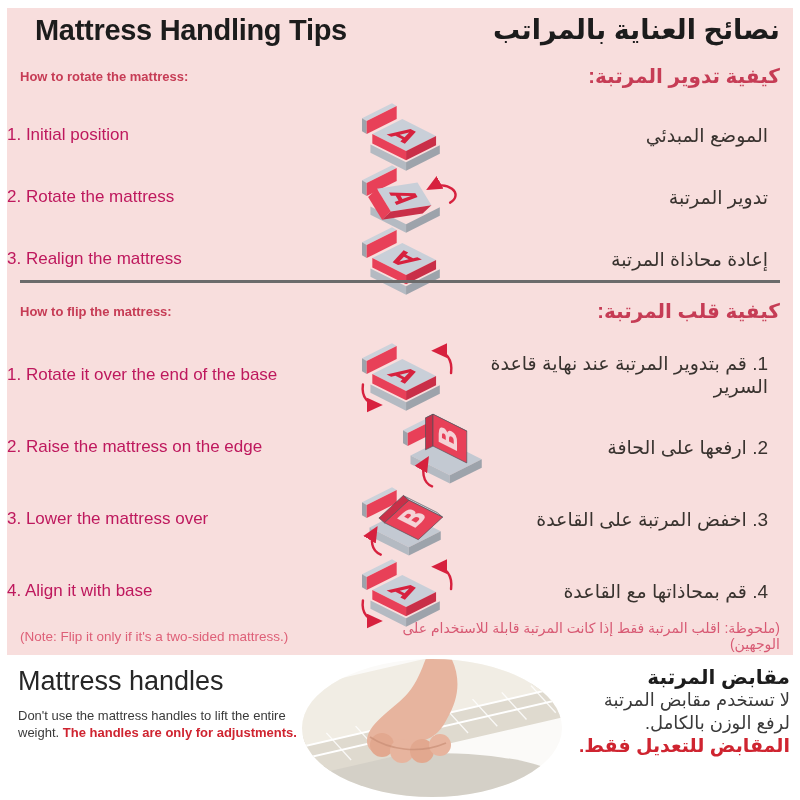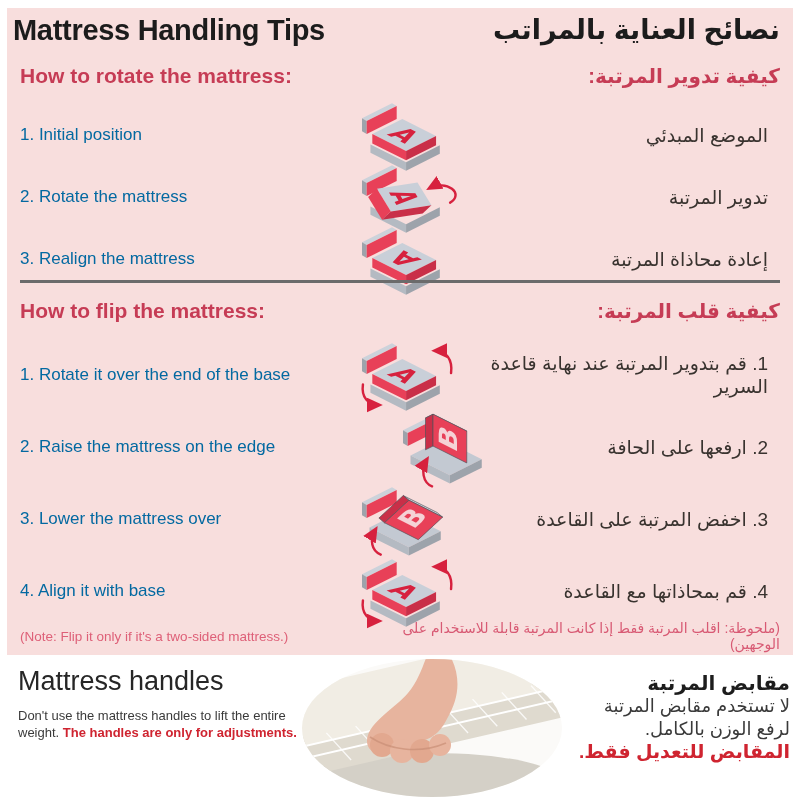--- a/index.html
+++ b/index.html
@@ -1,45 +1,45 @@
 <!DOCTYPE html>
 <html><head>
 <meta charset="utf-8">
 <style>
   html,body{margin:0;padding:0;background:#ffffff;}
   .poster{position:relative;width:800px;height:800px;background:#ffffff;overflow:hidden;
           font-family:"Liberation Sans","DejaVu Sans",sans-serif;}
   .panel{position:absolute;left:7px;top:8px;width:786px;height:647px;background:#f8dedd;}
   .prow{position:absolute;left:0;width:100%;display:grid;grid-template-columns:335px 130px auto;
         align-items:center;overflow:visible;}
-  .cell-en{padding-left:13px;color:#0369a1;font-size:17px;}
+  .cell-en{color:#be185d;font-size:17px;}
   .cell-ar{padding-right:25px;color:#39332f;font-size:19px;text-align:right;direction:rtl;}
   .cell-icon{display:flex;justify-content:center;align-items:center;}
   .hdr{top:8px;height:44px;display:flex;justify-content:space-between;align-items:center;}
-  .title-en{padding-left:6px;font-size:29px;font-weight:bold;color:#1c1c1c;letter-spacing:-.3px;}
+  .title-en{padding-left:28px;font-size:29px;font-weight:bold;color:#1c1c1c;letter-spacing:-.3px;}
   .title-ar{padding-right:13px;font-size:27px;font-weight:bold;color:#1c1c1c;direction:rtl;}
   .sechdr{display:flex;justify-content:space-between;align-items:center;}
-  .sec-en{padding-left:13px;font-size:21px;color:#c63c55;font-weight:600;}
+  .sec-en{padding-left:13px;font-size:13px;color:#c63c55;font-weight:600;}
   .sec-ar{padding-right:13px;font-size:20px;color:#c63c55;font-weight:bold;direction:rtl;}
   .subhdr{position:absolute;left:0;width:100%;top:52px;height:32px;}
   .fliphdr{position:absolute;left:0;width:100%;top:286px;height:34px;}
   .row-r1{top:82px;height:62px;} .row-r2{top:144px;height:62px;} .row-r3{top:206px;height:62px;}
   .row-f1{top:322px;height:72px;} .row-f2{top:394px;height:72px;gap:41px;}
   .row-f3{top:466px;height:72px;} .row-f4{top:538px;height:72px;}
   .divider{position:absolute;left:13px;right:13px;top:272px;height:3px;background:#6b6b6b;}
   .notes{top:612px;height:30px;display:grid;grid-template-columns:1fr 1fr;align-items:center;}
   .note-en{padding-left:13px;font-size:13.5px;color:#de6078;}
   .note-ar{padding-right:13px;font-size:14px;color:#d85a74;text-align:right;direction:rtl;}
   .bottom{position:absolute;left:0;top:655px;width:800px;height:145px;background:#ffffff;}
   .handles-left{position:absolute;left:18px;top:11px;width:292px;}
   .handles-title{font-size:27px;font-weight:400;color:#262626;}
   .handles-body{margin-top:10px;font-size:13px;line-height:1.32;color:#3a3a3a;}
   .handles-em{color:#cf2430;font-weight:bold;}
   .photo{position:absolute;left:298px;top:2px;width:268px;height:142px;}
-  .handles-right{position:absolute;right:10px;top:10px;width:232px;direction:rtl;text-align:right;margin-top:6px;}
+  .handles-right{position:absolute;right:10px;top:10px;width:232px;direction:rtl;text-align:right;}
   .hr-title{font-size:20px;font-weight:bold;color:#1d1d1d;}
   .hr-line{font-size:18px;color:#3a3a3a;line-height:1.25;}
   .hr-em{font-size:19px;font-weight:bold;color:#cf2430;line-height:1.3;}
   
   .step-icon{width:98px;height:90px;overflow:visible;}
   .step-icon polygon{stroke:#4e535a;stroke-width:.7;stroke-linejoin:round;}
   .red{fill:#e84058;} .red2{fill:#c92f48;} .lt{fill:#ccd2da;}
   .topf{fill:#c9cfd8;} .top2{fill:#c3c9d2;}
   .base1{fill:#b4bac2;} .base2{fill:#9da3ab;}
   .ltr{font-family:"DejaVu Sans","Liberation Sans",sans-serif;font-weight:bold;font-size:30px;

